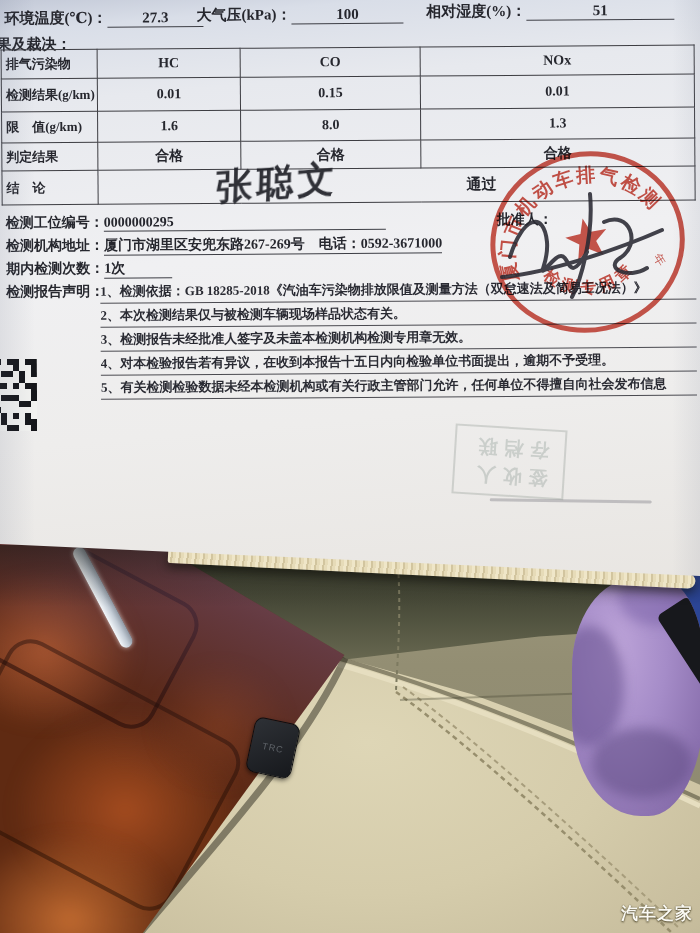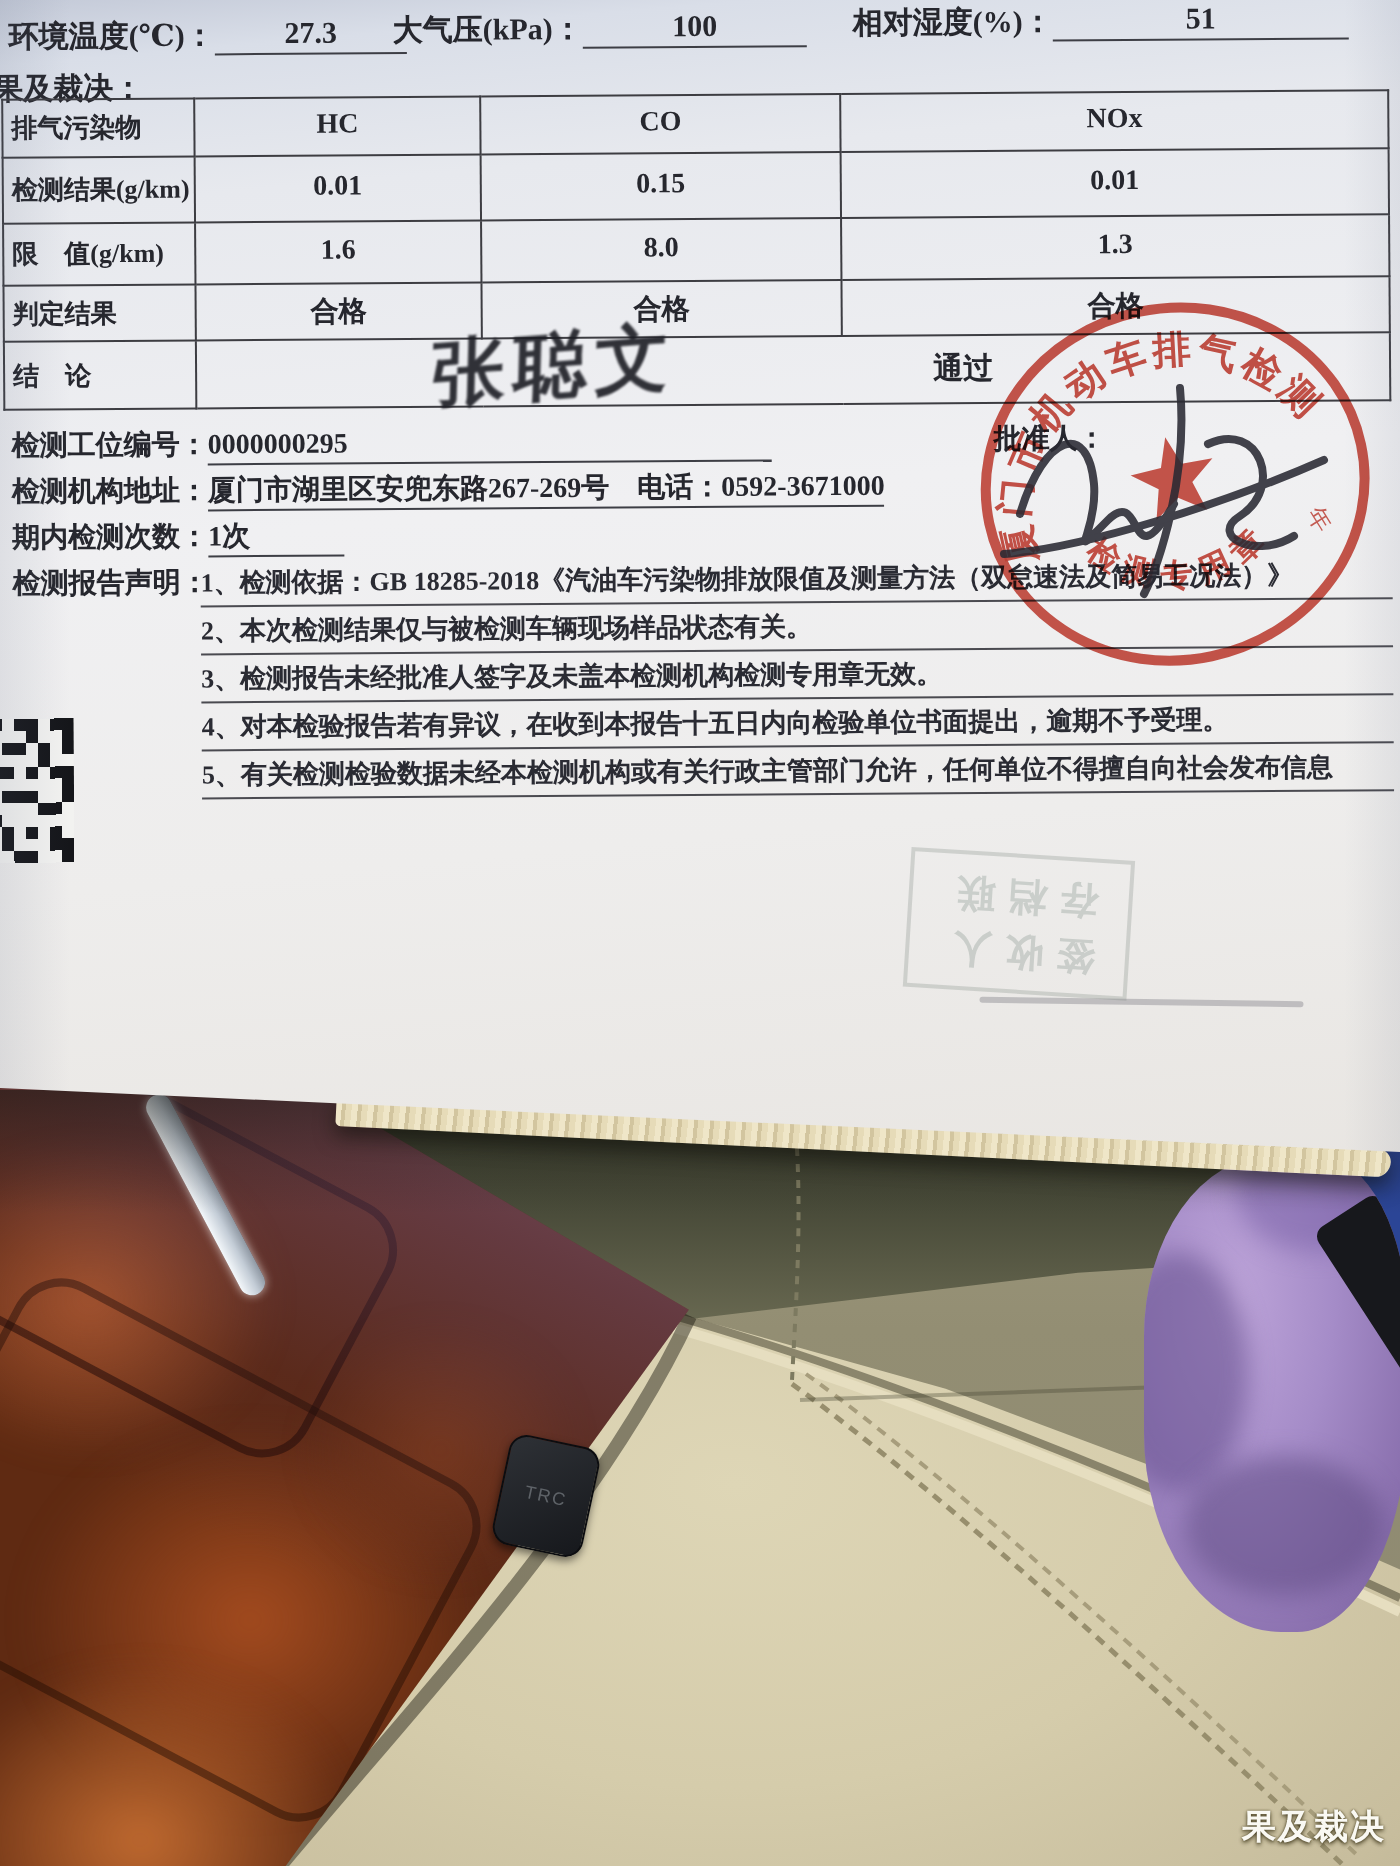--- a/index.html
+++ b/index.html
@@ -285,14 +285,14 @@
     <svg class="sigsvg" width="185" height="125" viewBox="0 0 185 125">
       <g fill="none" stroke="#2a2a33" stroke-width="4" stroke-linecap="round" opacity=".88">
         <path d="M18,75 C30,35 52,28 55,60 C57,85 40,100 62,78 C80,60 72,110 95,70"></path>
         <path d="M98,12 C102,55 88,100 80,115"></path>
         <path d="M112,40 C138,28 150,62 128,76 C112,86 136,98 155,86"></path>
         <path d="M10,95 C50,92 120,70 170,48"></path>
       </g>
     </svg>
   </div>
 
-  <div class="watermark">果及裁决</div>
+  <div class="watermark">汽车之家</div>
 </div>
 
 </body></html>

